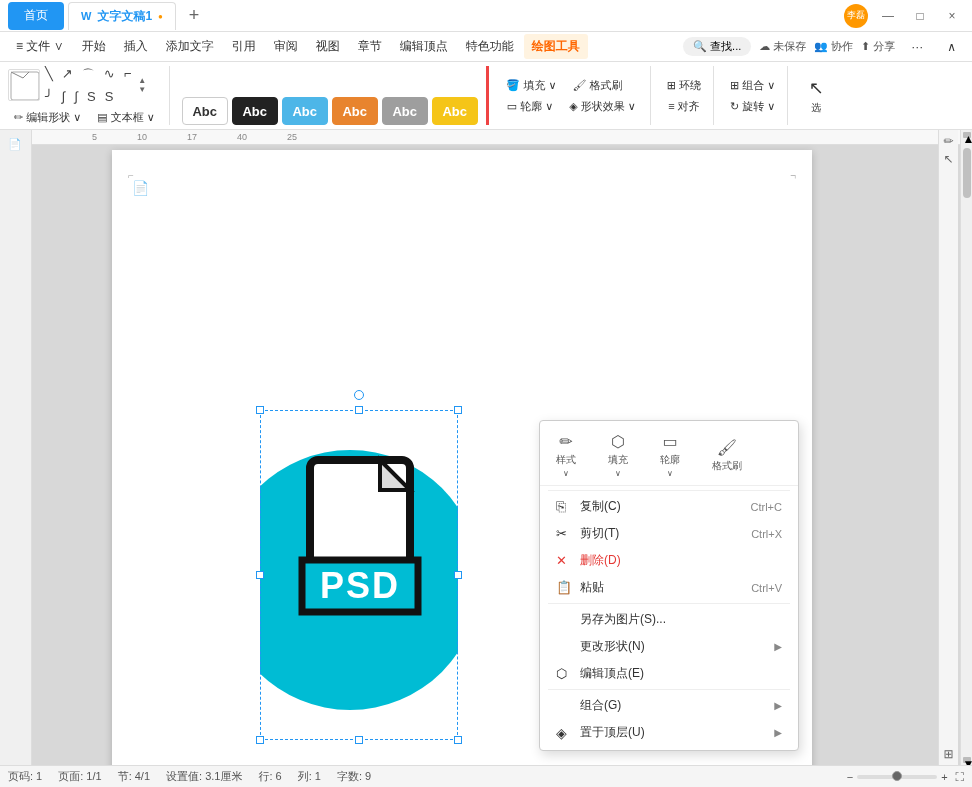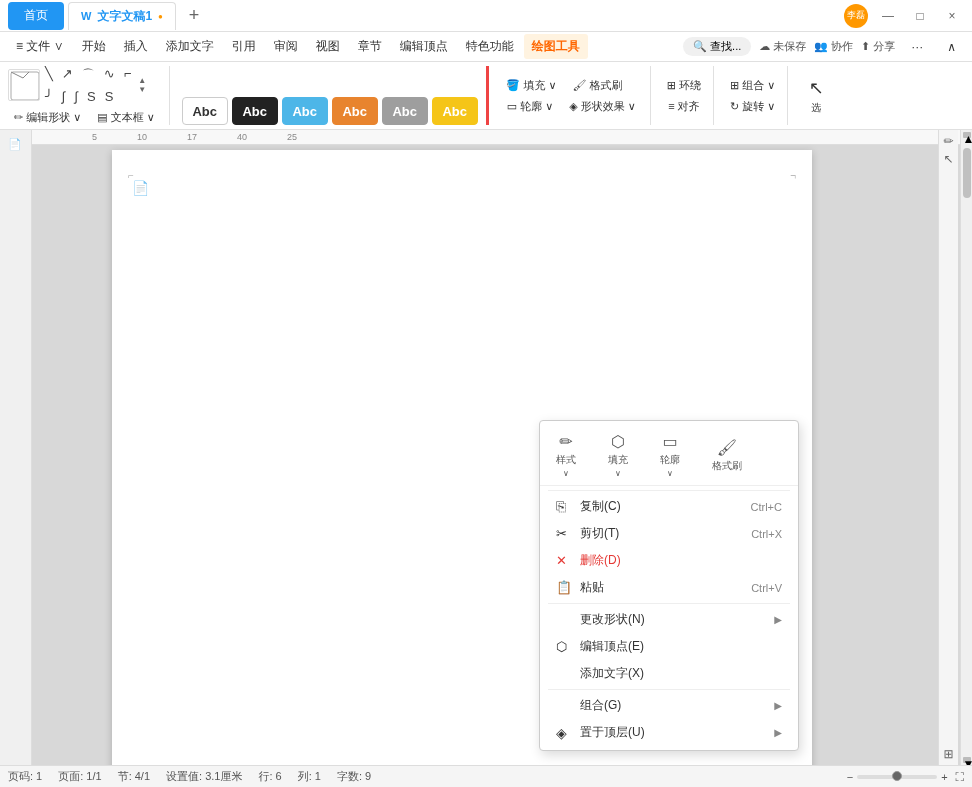--- a/index.html
+++ b/index.html
@@ -255,20 +255,49 @@
     </div>
 
     <div style="position:absolute;left:80px;top:20px;width:700px;height:920px;background:#fff;box-shadow:0 2px 8px rgba(0,0,0,0.2);">
 
       <div style="position:absolute;top:20px;left:16px;font-size:10px;color:#bbb;">⌐</div>
       <div style="position:absolute;top:20px;right:16px;font-size:10px;color:#bbb;">¬</div>
 
       <div style="position:absolute;top:30px;left:20px;font-size:14px;color:#ccc;">📄</div>
     </div>
 
+    <div style="position:absolute;left:228px;top:280px;width:198px;height:330px;">
+      
+      <div style="position:absolute;top:0;left:0;width:100%;height:100%;border:1px dashed #2196f3;"></div>
+      
+      <div style="position:absolute;top:-20px;left:50%;transform:translateX(-50%);width:10px;height:10px;border-radius:50%;border:1px solid #2196f3;background:#fff;cursor:grab;"></div>
+      
+      <div style="position:absolute;top:-4px;left:-4px;width:8px;height:8px;background:#fff;border:1px solid #2196f3;"></div>
+      <div style="position:absolute;top:-4px;left:50%;transform:translateX(-50%);width:8px;height:8px;background:#fff;border:1px solid #2196f3;"></div>
+      <div style="position:absolute;top:-4px;right:-4px;width:8px;height:8px;background:#fff;border:1px solid #2196f3;"></div>
+      <div style="position:absolute;top:50%;transform:translateY(-50%);left:-4px;width:8px;height:8px;background:#fff;border:1px solid #2196f3;"></div>
+      <div style="position:absolute;top:50%;transform:translateY(-50%);right:-4px;width:8px;height:8px;background:#fff;border:1px solid #2196f3;"></div>
+      <div style="position:absolute;bottom:-4px;left:-4px;width:8px;height:8px;background:#fff;border:1px solid #2196f3;"></div>
+      <div style="position:absolute;bottom:-4px;left:50%;transform:translateX(-50%);width:8px;height:8px;background:#fff;border:1px solid #2196f3;"></div>
+      <div style="position:absolute;bottom:-4px;right:-4px;width:8px;height:8px;background:#fff;border:1px solid #2196f3;"></div>
+
+      
+      <svg width="198" height="330" viewBox="0 0 198 330">
+
+        <circle cx="90" cy="170" r="130" fill="#00bcd4"></circle>
+
+        <rect x="50" y="50" width="100" height="140" rx="8" ry="8" fill="#fff" stroke="#111" stroke-width="8"></rect>
+
+        <polygon points="120,50 150,80 120,80" fill="#ddd" stroke="#111" stroke-width="4"></polygon>
+
+        <rect x="42" y="150" width="116" height="52" rx="0" fill="#00bcd4" stroke="#111" stroke-width="7"></rect>
+
+        <text x="100" y="188" text-anchor="middle" font-family="Arial Black,sans-serif" font-weight="900" font-size="36" fill="#fff" letter-spacing="2">PSD</text>
+      </svg>
+    </div>
 
     <div class="context-menu">
 
       <div class="ctx-toolbar">
         <div class="ctx-tool-item">
           <span class="ctx-tool-icon">✏</span>
           <span>样式</span>
           <span style="font-size:8px;">∨</span>
         </div>
         <div class="ctx-tool-item">
@@ -306,30 +335,30 @@
       <div class="ctx-item">
         <span class="icon">📋</span>
         <span>粘贴</span>
         <span class="shortcut">Ctrl+V</span>
       </div>
 
       <div class="ctx-separator"></div>
 
       <div class="ctx-item">
         <span class="icon"></span>
+        <span>另存为图片(S)...</span>
+      </div>
+      <div class="ctx-item">
+        <span class="icon"></span>
         <span>更改形状(N)</span>
         <span class="arrow">▶</span>
       </div>
       <div class="ctx-item">
         <span class="icon">⬡</span>
         <span>编辑顶点(E)</span>
-      </div>
-      <div class="ctx-item">
-        <span class="icon"></span>
-        <span>添加文字(X)</span>
       </div>
 
       <div class="ctx-separator"></div>
 
       <div class="ctx-item">
         <span class="icon"></span>
         <span>组合(G)</span>
         <span class="arrow">▶</span>
       </div>
       <div class="ctx-item">

